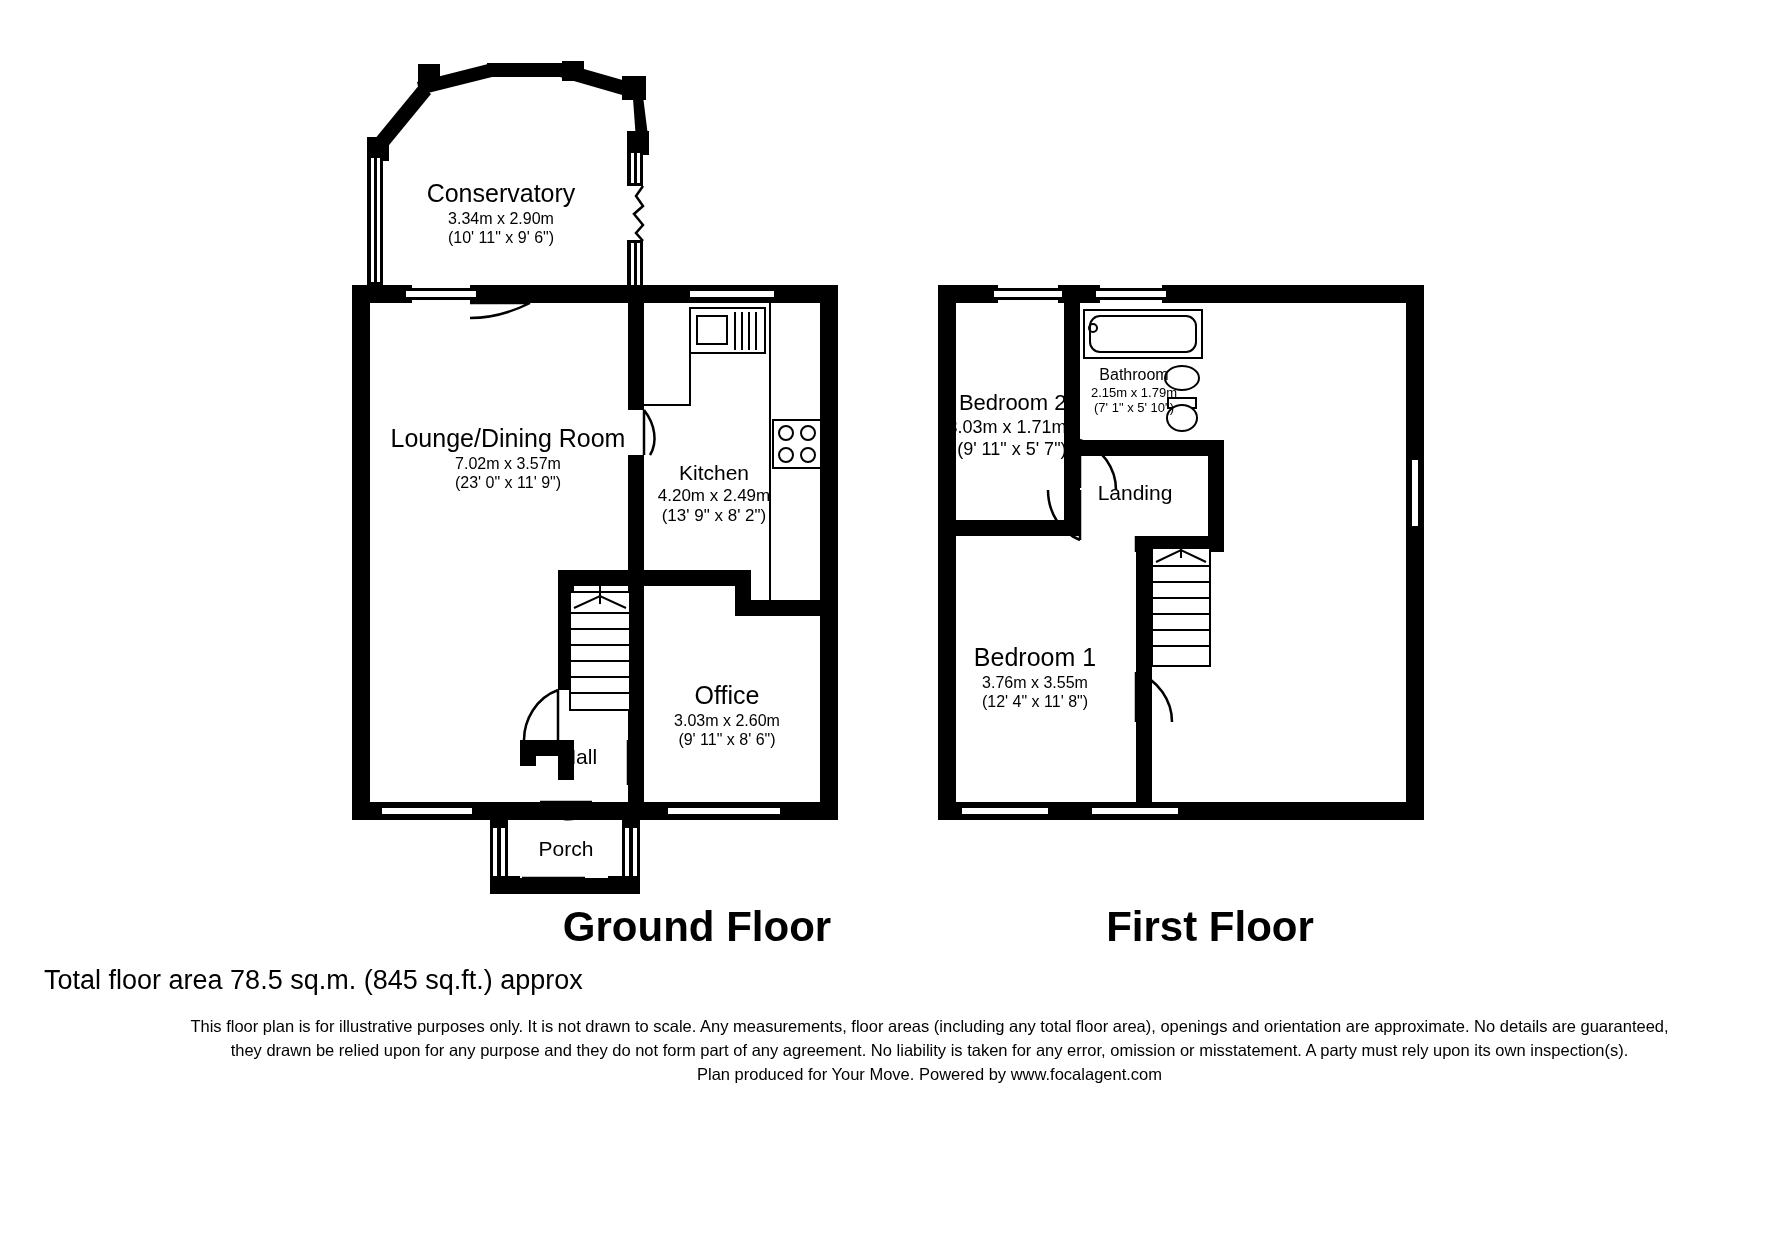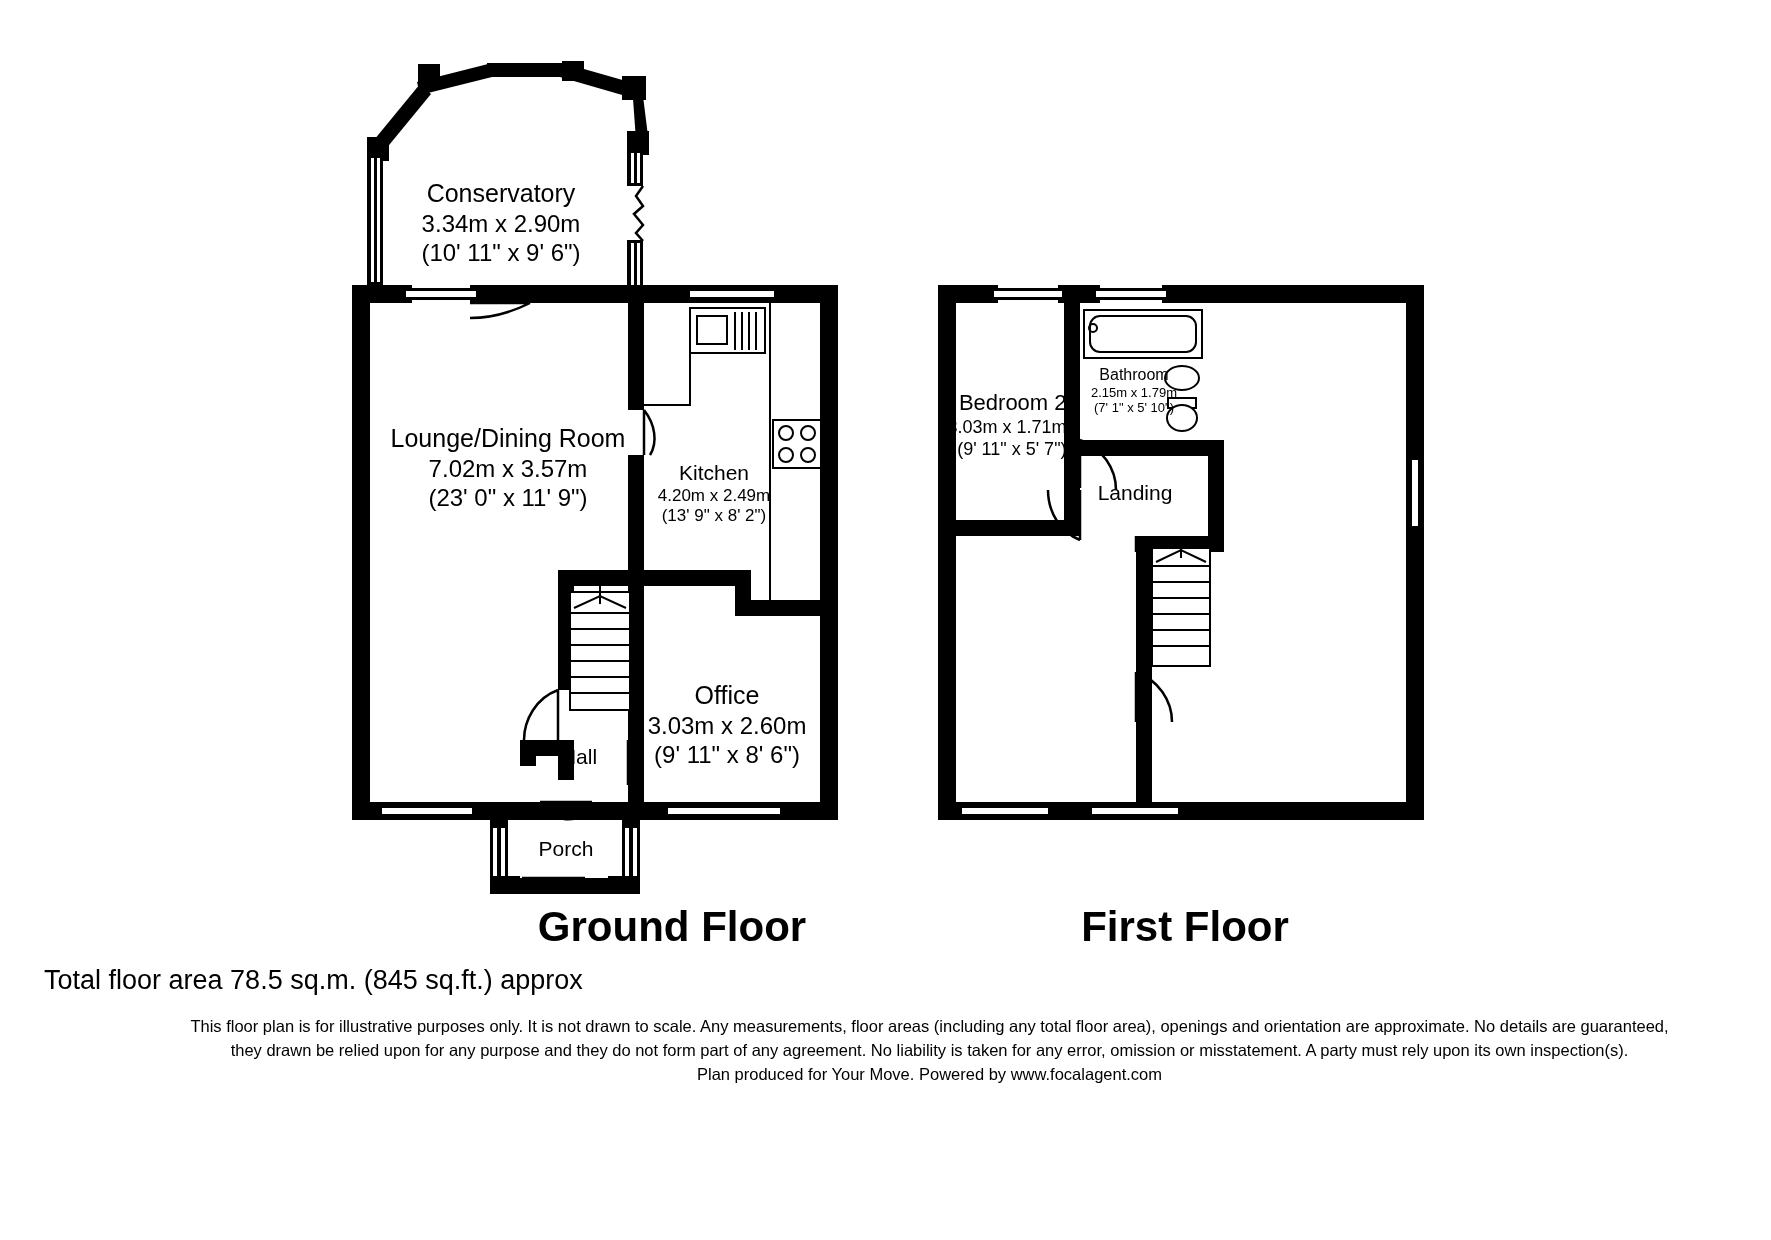--- a/index.html
+++ b/index.html
@@ -32,35 +32,36 @@
     position: absolute;
     text-align: center;
     white-space: nowrap;
     line-height: 1.22;
     transform: translateX(-50%);
   }
   .room-name {
     font-size: 25px;
   }
   .room-dim {
-    font-size: 24px;
+    font-size: 16px;
   }
   .room-name.small {
     font-size: 16px;
   }
   .room-dim.small {
     font-size: 13px;
   }
   .floor-title {
     position: absolute;
     font-size: 42px;
     font-weight: bold;
     text-align: center;
     transform: translateX(-50%);
     white-space: nowrap;
+    margin-left: 25px;
   }
   .area-text {
     position: absolute;
     font-size: 27px;
     white-space: nowrap;
   }
   .disclaimer {
     position: absolute;
     left: 0;
     width: 1771px;
@@ -337,20 +338,25 @@
   <div class="lbl" style="left:1134px; top:365px;">
     <div class="room-name small">Bathroom</div>
     <div class="room-dim small">2.15m x 1.79m</div>
     <div class="room-dim small">(7' 1" x 5' 10")</div>
   </div>
 
   <div class="lbl" style="left:1135px; top:480px;">
     <div class="room-name" style="font-size:21px;">Landing</div>
   </div>
 
+  <div class="lbl" style="left:1035px; top:642px;">
+    <div class="room-name">Bedroom 1</div>
+    <div class="room-dim">3.76m x 3.55m</div>
+    <div class="room-dim">(12' 4" x 11' 8")</div>
+  </div>
 
   <div class="floor-title" style="left:672px; top:903px;">Ground Floor</div>
   <div class="floor-title" style="left:1185px; top:903px;">First Floor</div>
 
   <div class="area-text" style="left:44px; top:965px;">Total floor area 78.5 sq.m. (845 sq.ft.) approx</div>
 
   <div class="disclaimer" style="top:1015px;">
     <div>This floor plan is for illustrative purposes only. It is not drawn to scale. Any measurements, floor areas (including any total floor area), openings and orientation are approximate. No details are guaranteed,</div>
     <div>they drawn be relied upon for any purpose and they do not form part of any agreement. No liability is taken for any error, omission or misstatement. A party must rely upon its own inspection(s).</div>
     <div>Plan produced for Your Move. Powered by www.focalagent.com</div>

